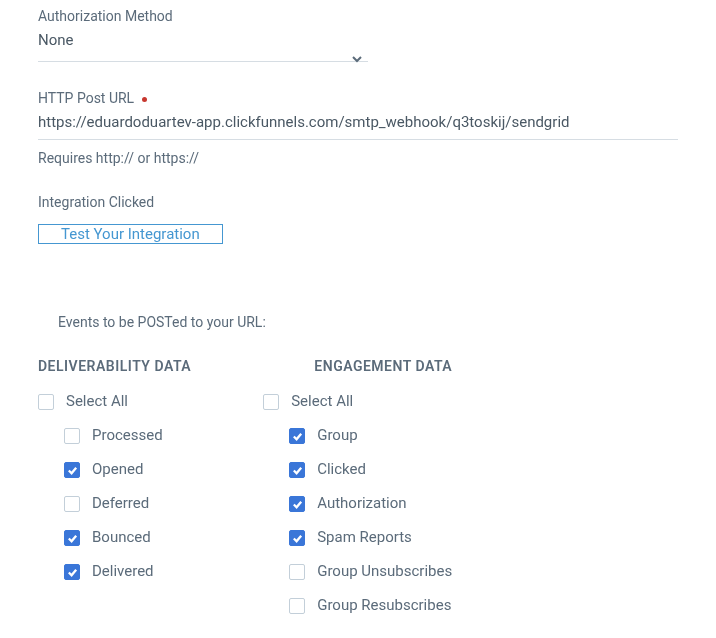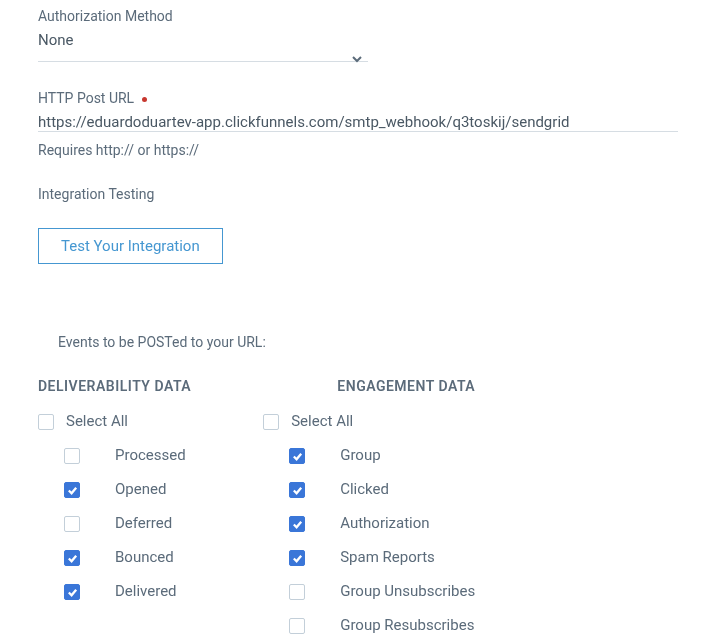--- a/index.html
+++ b/index.html
@@ -54,45 +54,46 @@
     }
     .chevron svg {
       width: 10px;
       height: 10px;
       stroke: #5b6b7a;
       fill: none;
       stroke-width: 2;
     }
     .url-input-wrapper {
       border-bottom: 1px solid #d6dde3;
+      padding-bottom: 8px;
       margin-top: 4px;
     }
     .url-input {
       font-size: 15px;
       color: #4a5864;
       border: none;
       outline: none;
       width: 100%;
       background: transparent;
       font-family: inherit;
     }
     .helper-text {
       font-size: 14px;
       color: #5b6b7a;
       margin-top: 10px;
     }
     .btn-outline {
       border: 1px solid #4597d1;
       color: #4597d1;
       background: #fff;
-      padding: 8px 22px;
+      padding: 0 22px;
       font-size: 15px;
       cursor: pointer;
       font-family: inherit;
-      margin-top: 20px;
+      margin-top: 8px;
     }
     .events-section {
       margin-top: 70px;
     }
     .events-title {
       font-size: 14px;
       color: #5b6b7a;
       margin-bottom: 28px;
       margin-left: 20px;
     }
@@ -109,21 +110,20 @@
       text-transform: uppercase;
       text-align: right;
     }
     .checkbox-row {
       display: flex;
       align-items: flex-end;
       margin-bottom: 16px;
     }
     .checkbox-row.indented {
       padding-left: 26px;
-      gap: 23px;
     }
     .cbx {
       width: 16px;
       height: 16px;
       border: 1px solid #c3cfd9;
       border-radius: 2px;
       display: inline-flex;
       align-items: center;
       justify-content: center;
       margin-right: 12px;
@@ -173,21 +173,21 @@
       <span>HTTP Post URL</span>
       <span class="required-dot"></span>
     </label>
     <div class="url-input-wrapper">
       <input class="url-input" type="text" value="https://eduardoduartev-app.clickfunnels.com/smtp_webhook/q3toskij/sendgrid" style="">
     </div>
     <div class="helper-text">Requires http:// or https://</div>
   </div>
 
   <div class="field-group">
-    <label class="field-label">Integration Testing</label>
+    <label class="field-label">Integration Clicked</label>
     <button class="btn-outline">Test Your Integration</button>
   </div>
 
   <div class="events-section">
     <div class="events-title">Events to be POSTed to your URL:</div>
     <div class="columns">
       <div class="column">
         <div class="column-header">DELIVERABILITY DATA</div>
         <div id="deliverability-list">
             <div class="checkbox-row">

